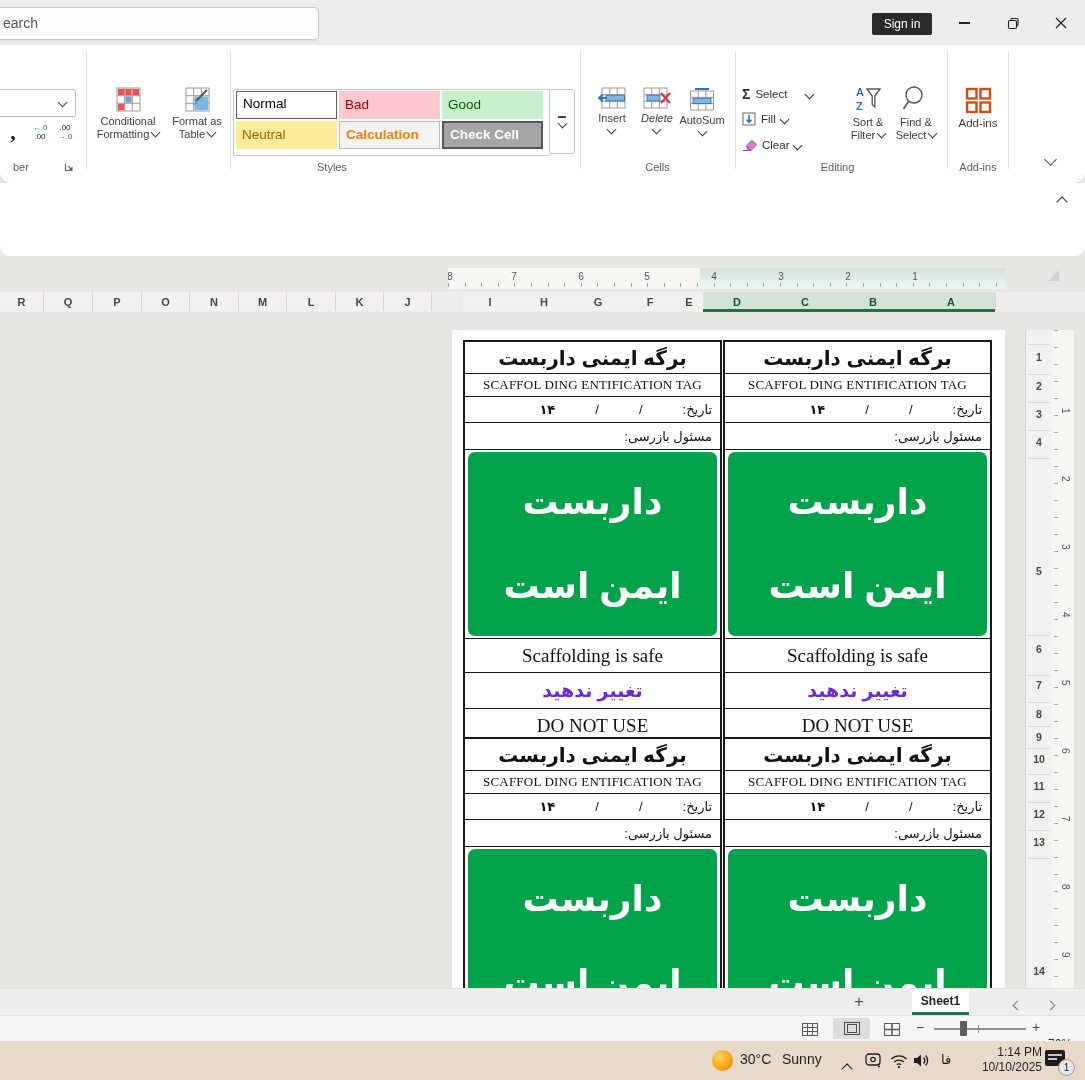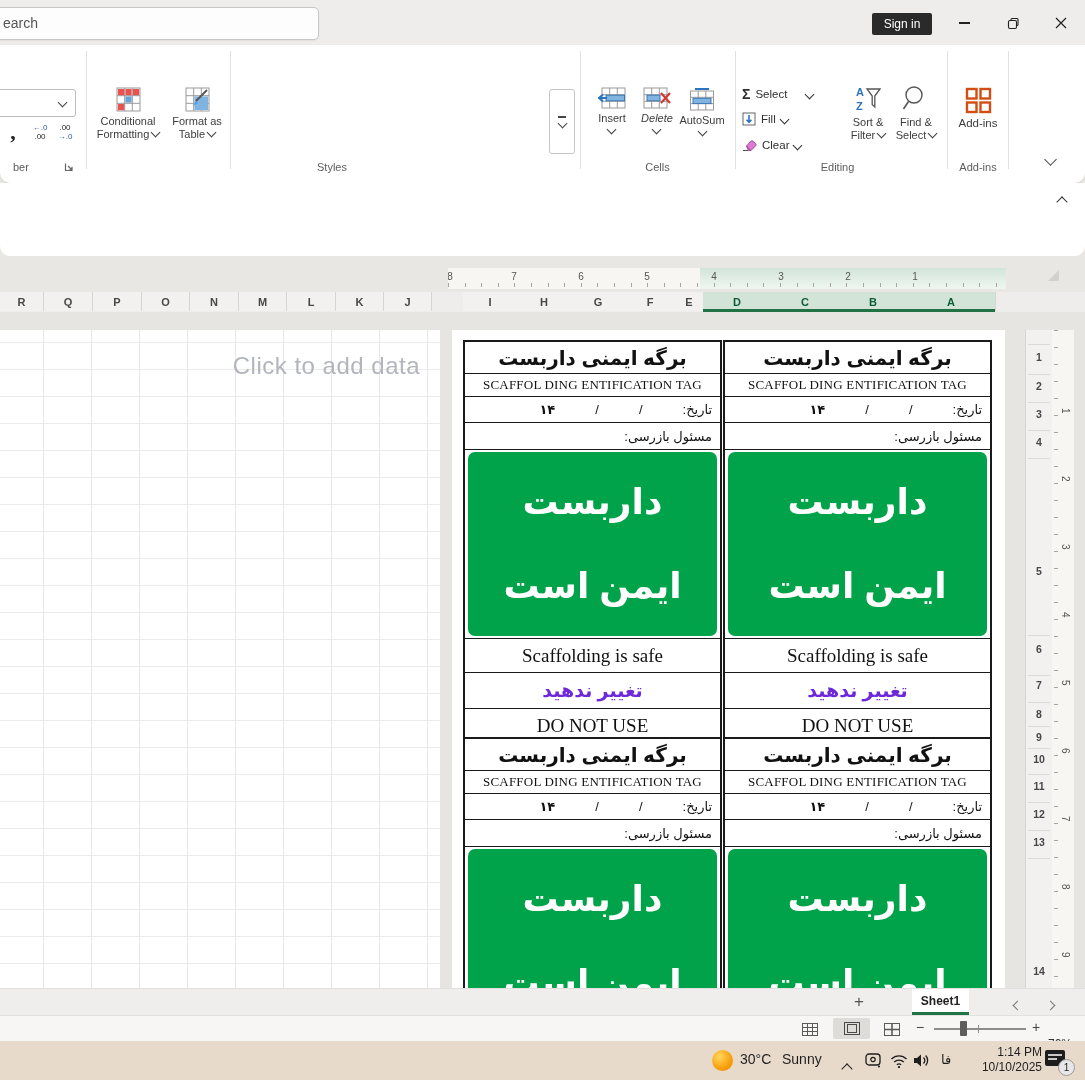--- a/index.html
+++ b/index.html
@@ -208,20 +208,28 @@
         <rect x="1" y="1" width="23" height="23" fill="#fff" stroke="#9a9a9a"></rect>
         <path d="M8.7 1 V24 M16.3 1 V24 M1 8.7 H24 M1 16.3 H24" stroke="#9a9a9a"></path>
         <rect x="9.4" y="9.4" width="13.6" height="13.6" fill="#7fb3e0"></rect>
         <path d="M22 3 L11 14" stroke="#555" stroke-width="2"></path>
         <path d="M11 14 l-3 5 l5 -3 z" fill="#49a1e9"></path>
       </svg>
       <div class="lbl"><span>Format as</span><br><span>Table</span> <span class="chv"></span></div>
     </div>
     <div class="rsep" style="left:230px;"></div>
 
+    <div id="gallery" class="abs">
+      <div class="stylecell st-normal">Normal</div>
+      <div class="stylecell st-bad">Bad</div>
+      <div class="stylecell st-good">Good</div>
+      <div class="stylecell st-neutral">Neutral</div>
+      <div class="stylecell st-calc">Calculation</div>
+      <div class="stylecell st-check">Check Cell</div>
+    </div>
     <div id="gallery-more" class="abs">
       <i></i>
         <span class="chv"></span>
     </div>
     <div class="glabel" style="left:287px;width:90px;">Styles</div>
     <div class="rsep" style="left:580px;"></div>
 
     <div class="bigbtn" style="left:591px;width:42px;">
       <svg width="28" height="22" viewBox="0 0 28 22">
         <rect x="4" y="1" width="23" height="20" fill="#fff" stroke="#9a9a9a"></rect>
@@ -341,23 +349,20 @@
     <div class="ch" style="left:675px;width:28px;">E</div>
     <div class="ch sel" style="left:703px;width:68px;">D</div>
     <div class="ch sel" style="left:771px;width:68px;">C</div>
     <div class="ch sel" style="left:839px;width:68px;">B</div>
     <div class="ch sel" style="left:907px;width:88px;">A</div>
     <div id="selbar"></div>
   </div>
 
   <div id="sheet" class="abs">
 
-    <div id="lpage">
-      <div id="placeholder">Click to add data</div>
-    </div>
 
     <div id="rpage">
 
       <div class="tag" style="left:11px;top:10px;">
         <div class="trow t-title">برگه ایمنی داربست</div>
         <div class="trow t-sub">SCAFFOL DING ENTIFICATION TAG</div>
         <div class="trow t-date">
           <span>تاریخ:</span>
             <span>/</span>
             <span>/</span>

